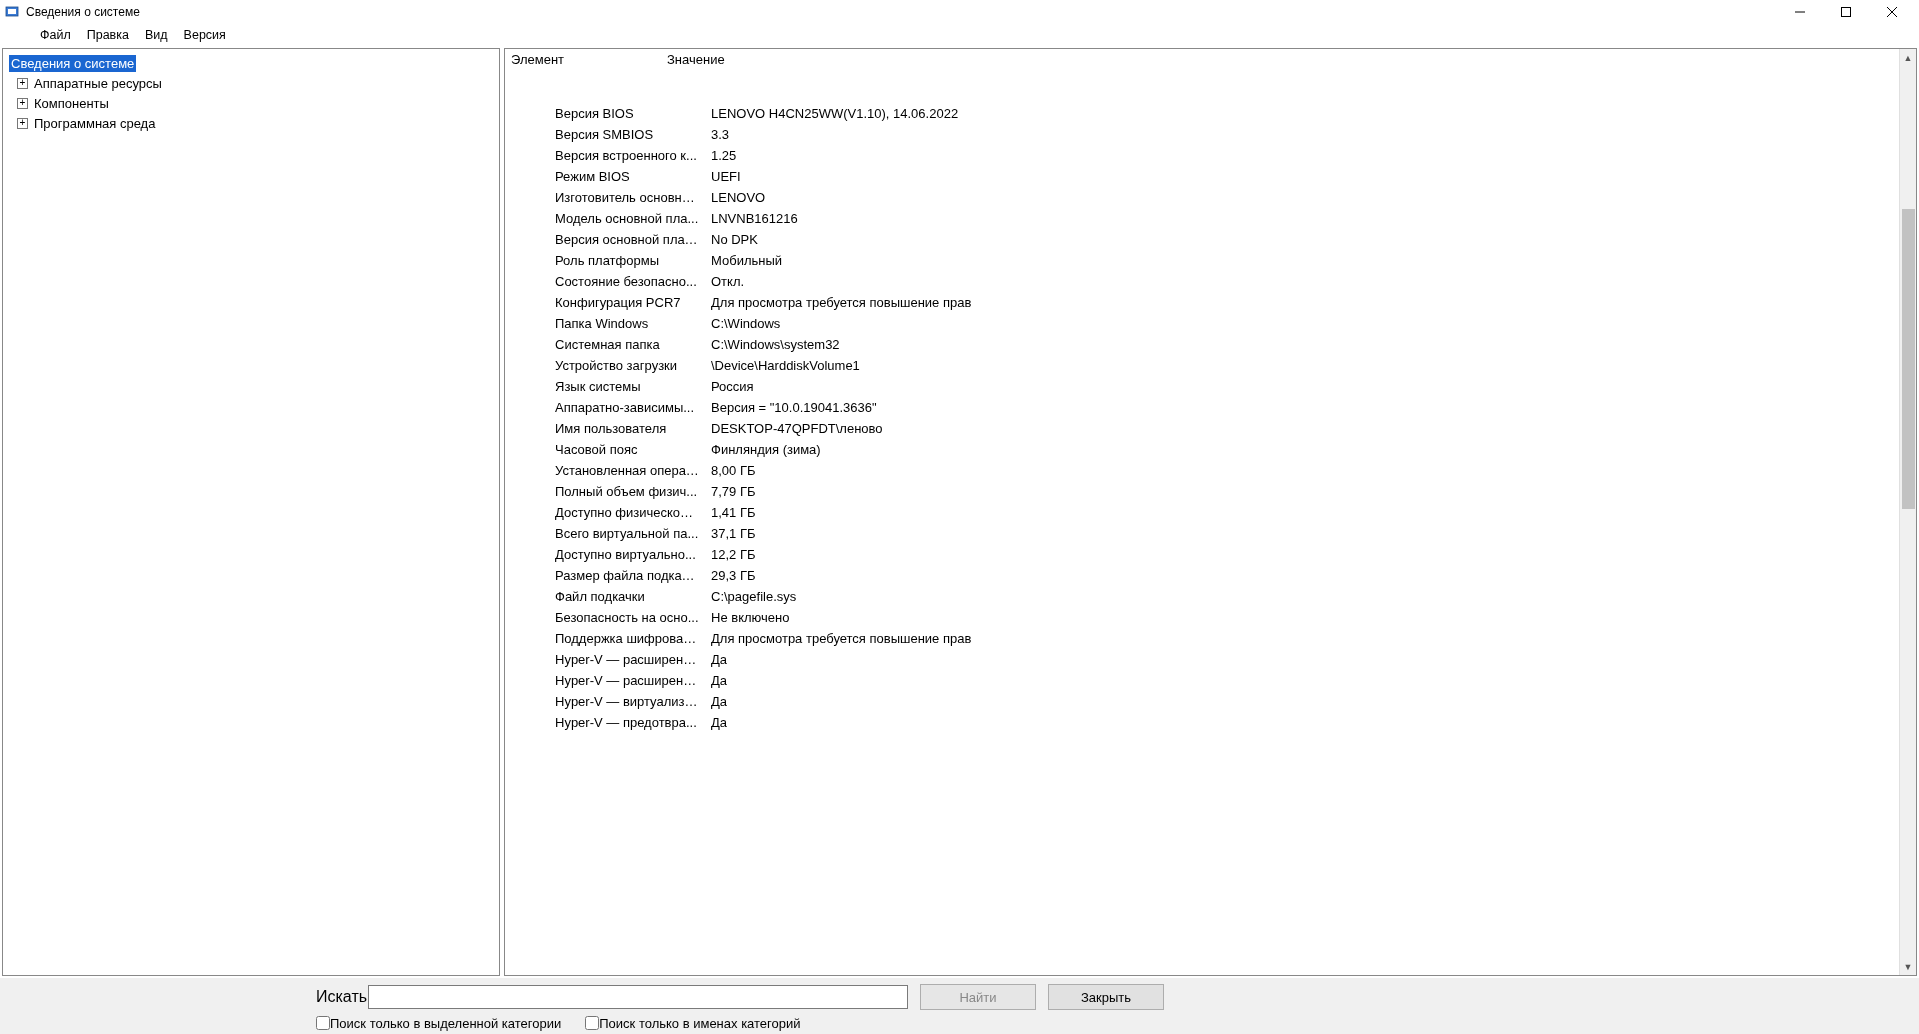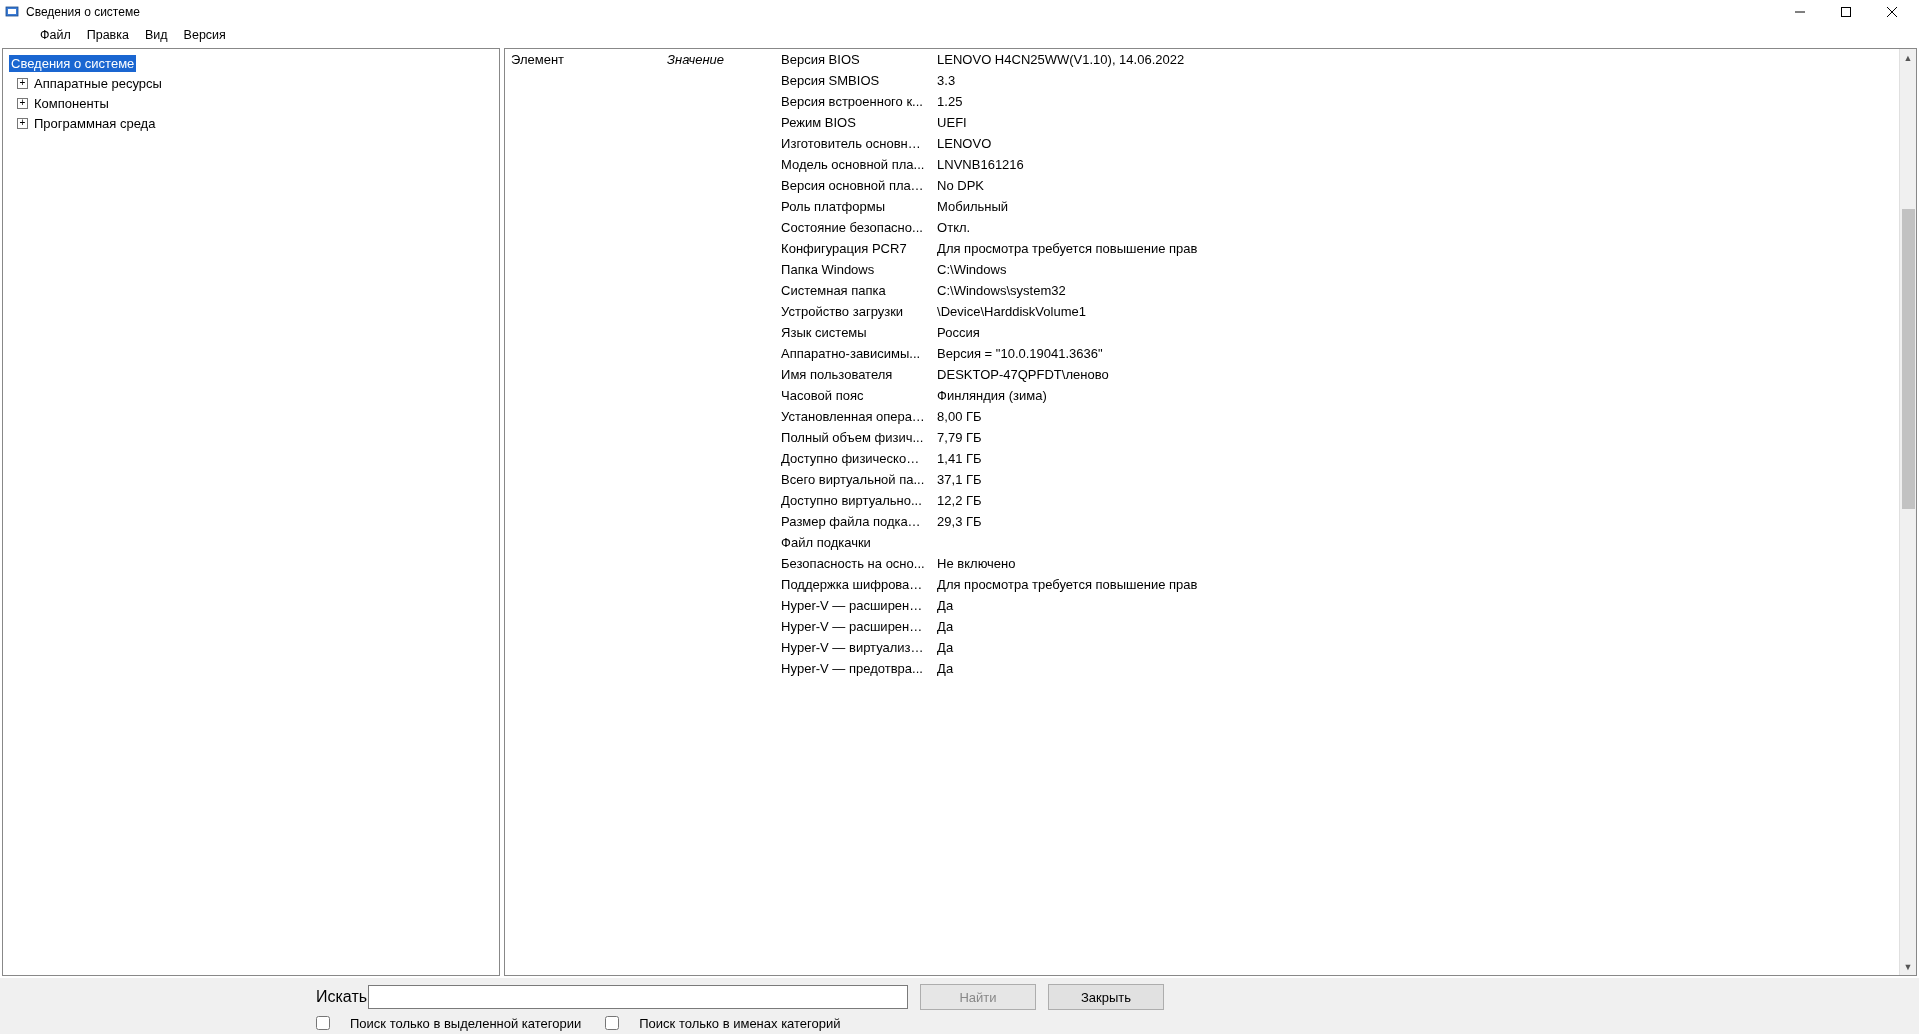--- a/index.html
+++ b/index.html
@@ -61,21 +61,22 @@
   }
   .tree-pane {
     width: 498px;
     margin-right: 4px;
     padding: 4px 0;
     font-size: 13px;
   }
   .details-pane {
     flex: 1;
     display: flex;
-    flex-direction: row;
+    flex-direction: column;
+    gap: 32px;
   }
   
   .tree-root {
     padding-left: 4px;
   }
   .tree-node {
     display: flex;
     align-items: center;
     height: 20px;
     padding-left: 2px;
@@ -99,21 +100,21 @@
     display: flex;
     height: 22px;
     border-bottom: 0;
     font-size: 13px;
   }
   .details-header .col {
     padding: 3px 6px;
     border-right: 1px solid transparent;
   }
   .col-name { width: 156px; flex-shrink: 0; }
-  .col-value { flex: 1; font-style: italic; }
+  .col-value { flex: 1; }
   .details-body {
     flex: 1;
     overflow-y: auto;
     margin-left: 44px;
   }
   .detail-row {
     display: flex;
     align-items: center;
     height: 21px;
     font-size: 13px;
@@ -190,21 +191,21 @@
     text-align: center;
   }
   .btn.disabled { color: #888; background: #e6e6e6; }
   .check-row {
     padding-left: 316px;
     gap: 24px;
   }
   .checkbox-wrap {
     display: flex;
     align-items: center;
-    gap: 20px;
+    gap: 0;
     font-size: 13px;
   }
   .checkbox-wrap input[type=checkbox] {
     width: 14px; height: 14px;
     margin: 0;
   }
 </style>
 </head>
 <body>
 
@@ -358,20 +359,21 @@
         <div class="detail-row">
           <div class="cell cell-name">Доступно виртуально...</div>
           <div class="cell cell-value">12,2 ГБ</div>
         </div>
         <div class="detail-row">
           <div class="cell cell-name">Размер файла подкачки</div>
           <div class="cell cell-value">29,3 ГБ</div>
         </div>
         <div class="detail-row">
           <div class="cell cell-name">Файл подкачки</div>
+          <div class="cell cell-value">C:\pagefile.sys</div>
         </div>
         <div class="detail-row">
           <div class="cell cell-name">Безопасность на осно...</div>
           <div class="cell cell-value">Не включено</div>
         </div>
         <div class="detail-row">
           <div class="cell cell-name">Поддержка шифрован...</div>
           <div class="cell cell-value">Для просмотра требуется повышение прав</div>
         </div>
         <div class="detail-row">

